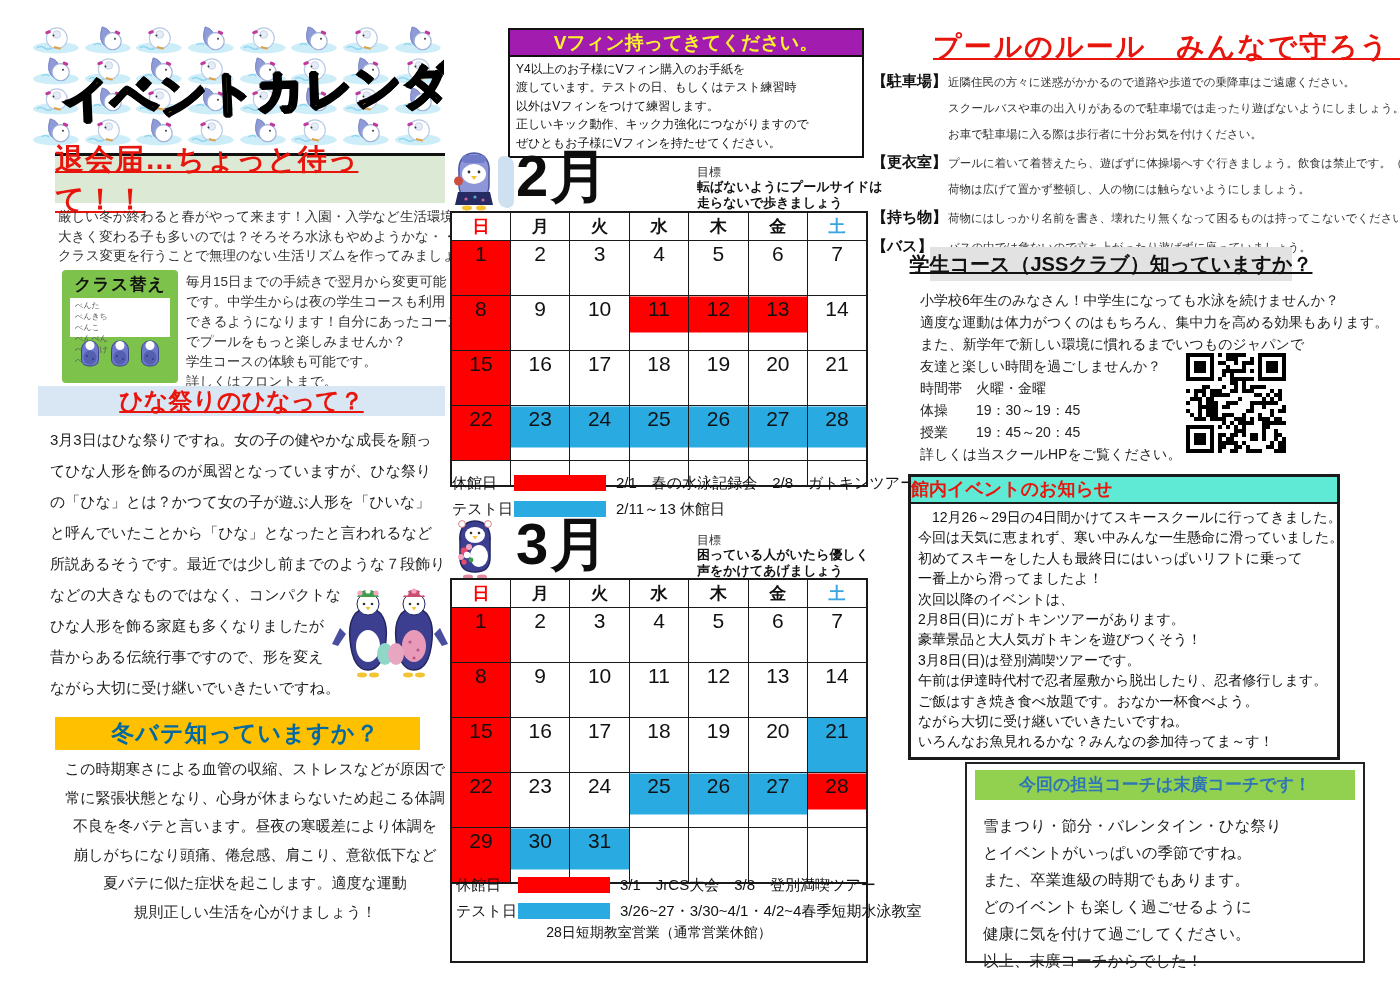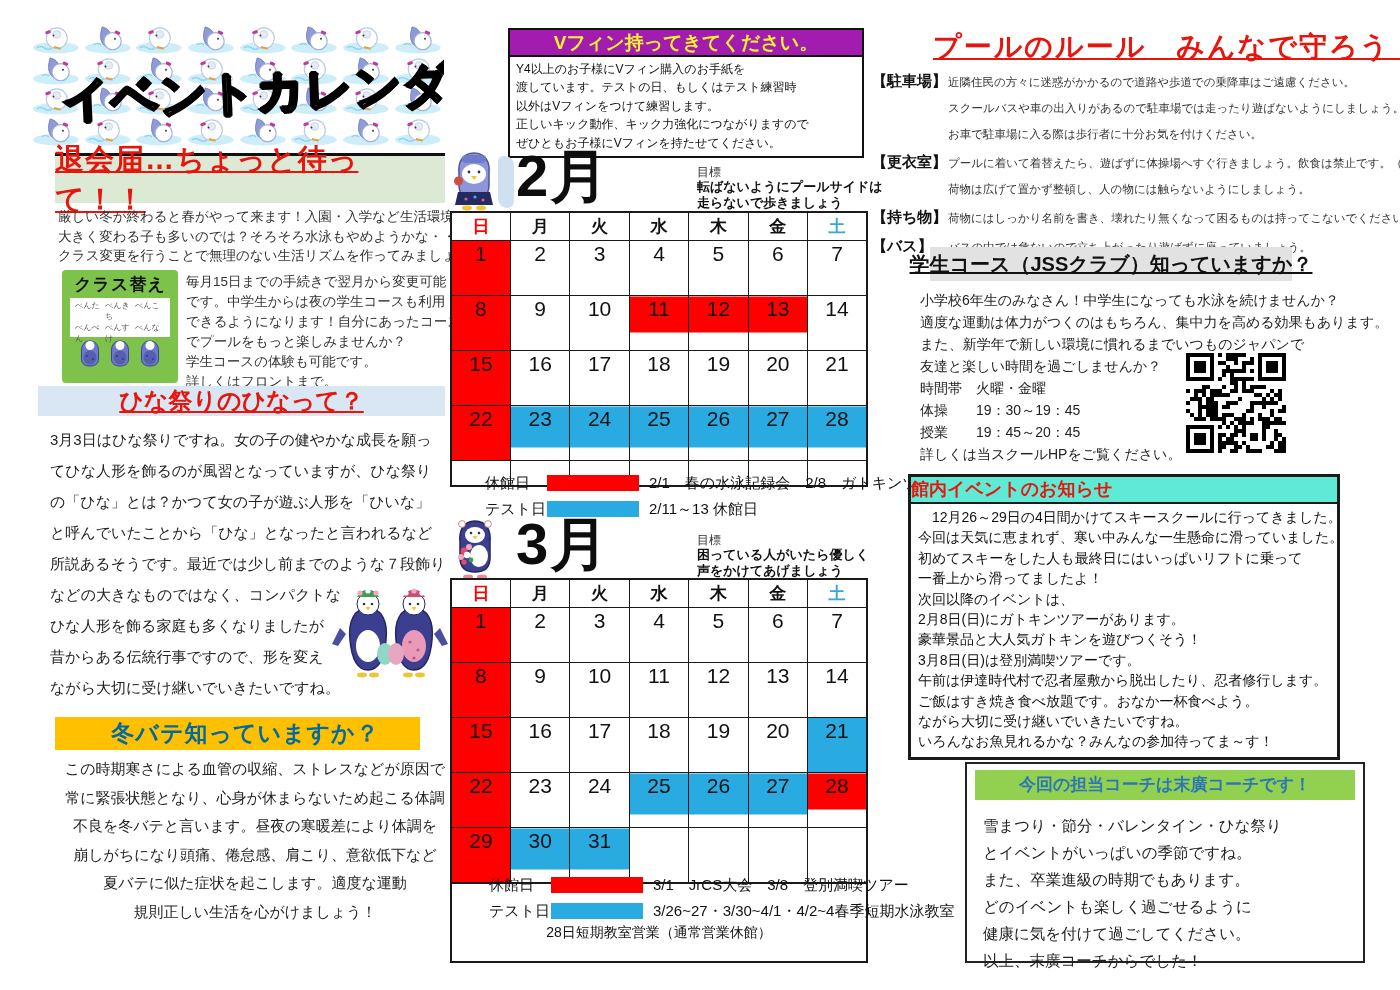--- a/index.html
+++ b/index.html
@@ -24,21 +24,21 @@
   }
 
   
   .band{position:absolute;display:flex;align-items:center;}
   #withdraw-band{left:55px;top:153px;width:390px;height:47px;background:#dcead5;border-top:3px solid #111;}
   #withdraw-band .t{color:#e8150d;font-size:29px;font-weight:bold;text-decoration:underline;letter-spacing:1px;}
   #withdraw-body{left:58px;top:207px;width:400px;font-size:13.5px;line-height:19.5px;color:#333;}
 
   #class-card{left:62px;top:270px;width:116px;height:113px;background:#7dc24b;border-radius:4px;padding:3px 0 0;box-sizing:border-box;}
   #class-card .ct{font-size:17px;font-weight:bold;text-align:center;color:#111;letter-spacing:1px;}
-  #class-names{background:#fff;margin:2px 8px;padding:2px 5px;display:grid;grid-template-columns:1fr 1fr 1fr;font-size:8px;color:#555;line-height:11px;height:35px;}
+  #class-names{background:#fff;margin:2px 8px;padding:2px 5px;display:grid;grid-template-columns:1fr;font-size:8px;color:#555;line-height:11px;height:35px;}
   #class-penguins{display:flex;justify-content:center;gap:4px;margin-top:1px;}
   #class-note{left:186px;top:272px;width:270px;font-size:13.5px;line-height:20px;color:#333;}
 
   #hina-band{left:38px;top:386px;width:407px;height:30px;background:#d9e6f4;justify-content:center;}
   #hina-band .t{color:#e8150d;font-size:24px;font-weight:bold;text-decoration:underline;}
   #hina-body{left:50px;top:424px;width:402px;font-size:15px;line-height:31px;color:#222;}
   #hina-dolls{left:330px;top:588px;}
 
   #fuyu-band{left:55px;top:717px;width:365px;height:33px;background:#ffc000;justify-content:center;}
   #fuyu-band .t{color:#0369a1;font-size:23px;font-weight:bold;letter-spacing:1px;margin-left:16px;}
@@ -60,21 +60,21 @@
   .cal-grid th.sun{color:#ff0000;}
   .cal-grid th.sat{color:#3aa6e0;}
   .cal-grid td{border:1.6px solid #1a1a1a;height:52px;vertical-align:top;text-align:center;font-size:21px;padding-top:1px;color:#111;}
   .cal-grid tr.short td{height:22px;}
   .cal-grid td.red{background:var(--red,#ff0000);}
   .cal-grid td.blue{background:var(--blue,#29abe2);}
   .cal-grid td.red-p{background:linear-gradient(var(--red,#ff0000) 0 66%,#fff 66%);}
   .cal-grid td.blue-p{background:linear-gradient(var(--blue,#29abe2) 0 76%,#fff 76%);}
 
   .legend{position:absolute;left:452px;width:416px;}
-  .leg-row{display:flex;align-items:center;height:26px;margin-left:33px;}
+  .leg-row{display:flex;align-items:center;height:26px;}
   .leg-label{font-size:15px;color:#111;width:62px;flex:none;}
   .leg-bar{width:92px;height:16px;flex:none;margin-right:10px;}
   .leg-bar.red{background:var(--red,#ff0000);}
   .leg-bar.blue{background:var(--blue,#29abe2);}
   .leg-text{font-size:15px;color:#111;white-space:pre;}
   #mar-legend-box{left:450px;top:867px;width:418px;height:96px;border:2.5px solid #1a1a1a;border-top:none;box-sizing:border-box;padding:5px 4px 0;}
   #mar-legend-note{text-align:center;font-size:14px;color:#111;}
 
   
   #pool-title{left:933px;top:28px;font-size:28px;color:#e8150d;font-weight:bold;text-decoration:underline;letter-spacing:2px;white-space:nowrap;}

